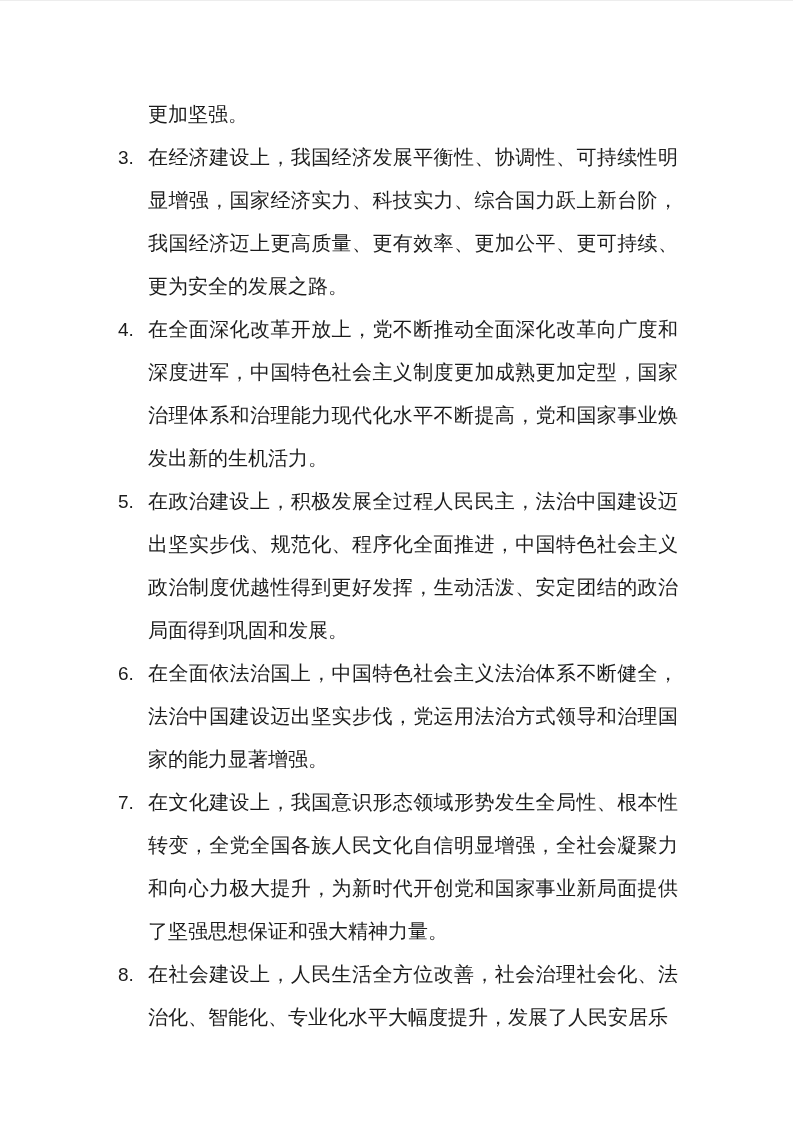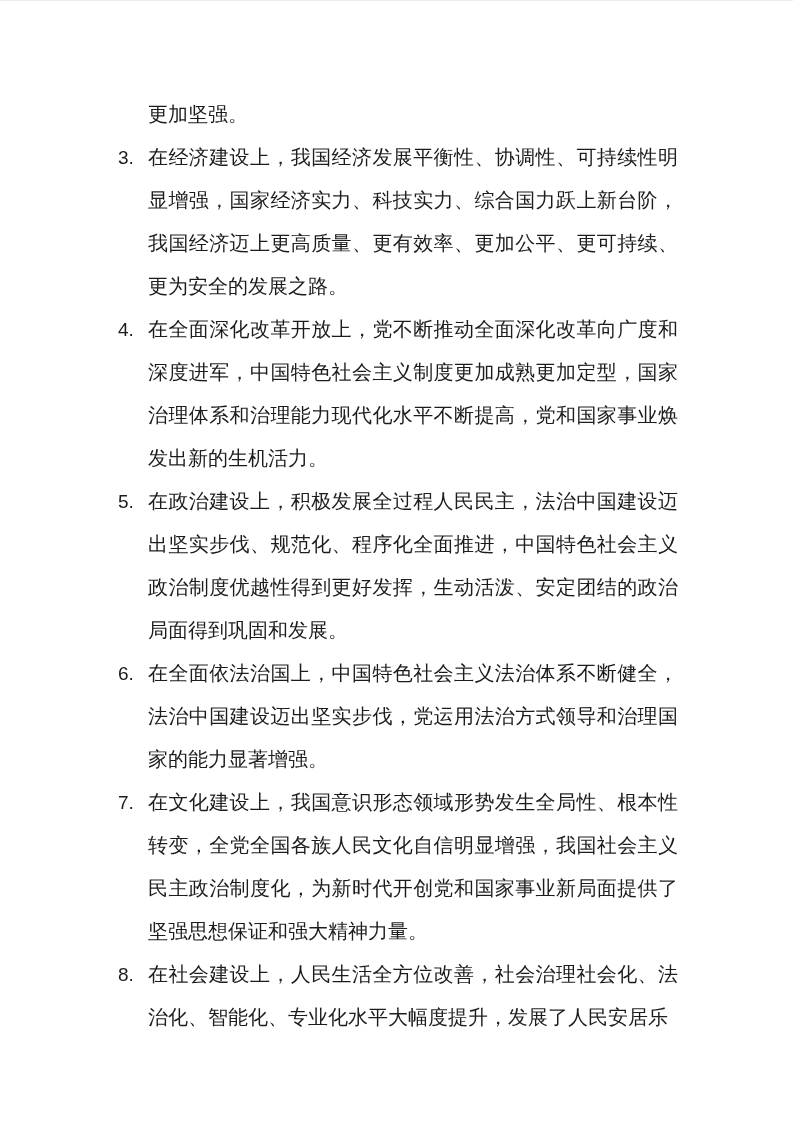--- a/index.html
+++ b/index.html
@@ -71,21 +71,21 @@
       <span class="item-text">在政治建设上，积极发展全过程人民民主，法治中国建设迈出坚实步伐、规范化、程序化全面推进，中国特色社会主义政治制度优越性得到更好发挥，生动活泼、安定团结的政治局面得到巩固和发展。</span>
     </div>
 
     <div class="list-item">
       <span class="item-number">6.</span>
       <span class="item-text">在全面依法治国上，中国特色社会主义法治体系不断健全，法治中国建设迈出坚实步伐，党运用法治方式领导和治理国家的能力显著增强。</span>
     </div>
 
     <div class="list-item">
       <span class="item-number">7.</span>
-      <span class="item-text">在文化建设上，我国意识形态领域形势发生全局性、根本性转变，全党全国各族人民文化自信明显增强，我国社会主义民主政治制度化，为新时代开创党和国家事业新局面提供了坚强思想保证和强大精神力量。</span>
+      <span class="item-text">在文化建设上，我国意识形态领域形势发生全局性、根本性转变，全党全国各族人民文化自信明显增强，全社会凝聚力和向心力极大提升，为新时代开创党和国家事业新局面提供了坚强思想保证和强大精神力量。</span>
     </div>
 
     <div class="list-item">
       <span class="item-number">8.</span>
       <span class="item-text">在社会建设上，人民生活全方位改善，社会治理社会化、法治化、智能化、专业化水平大幅度提升，发展了人民安居乐</span>
     </div>
 
   </div>
 </div>
 

